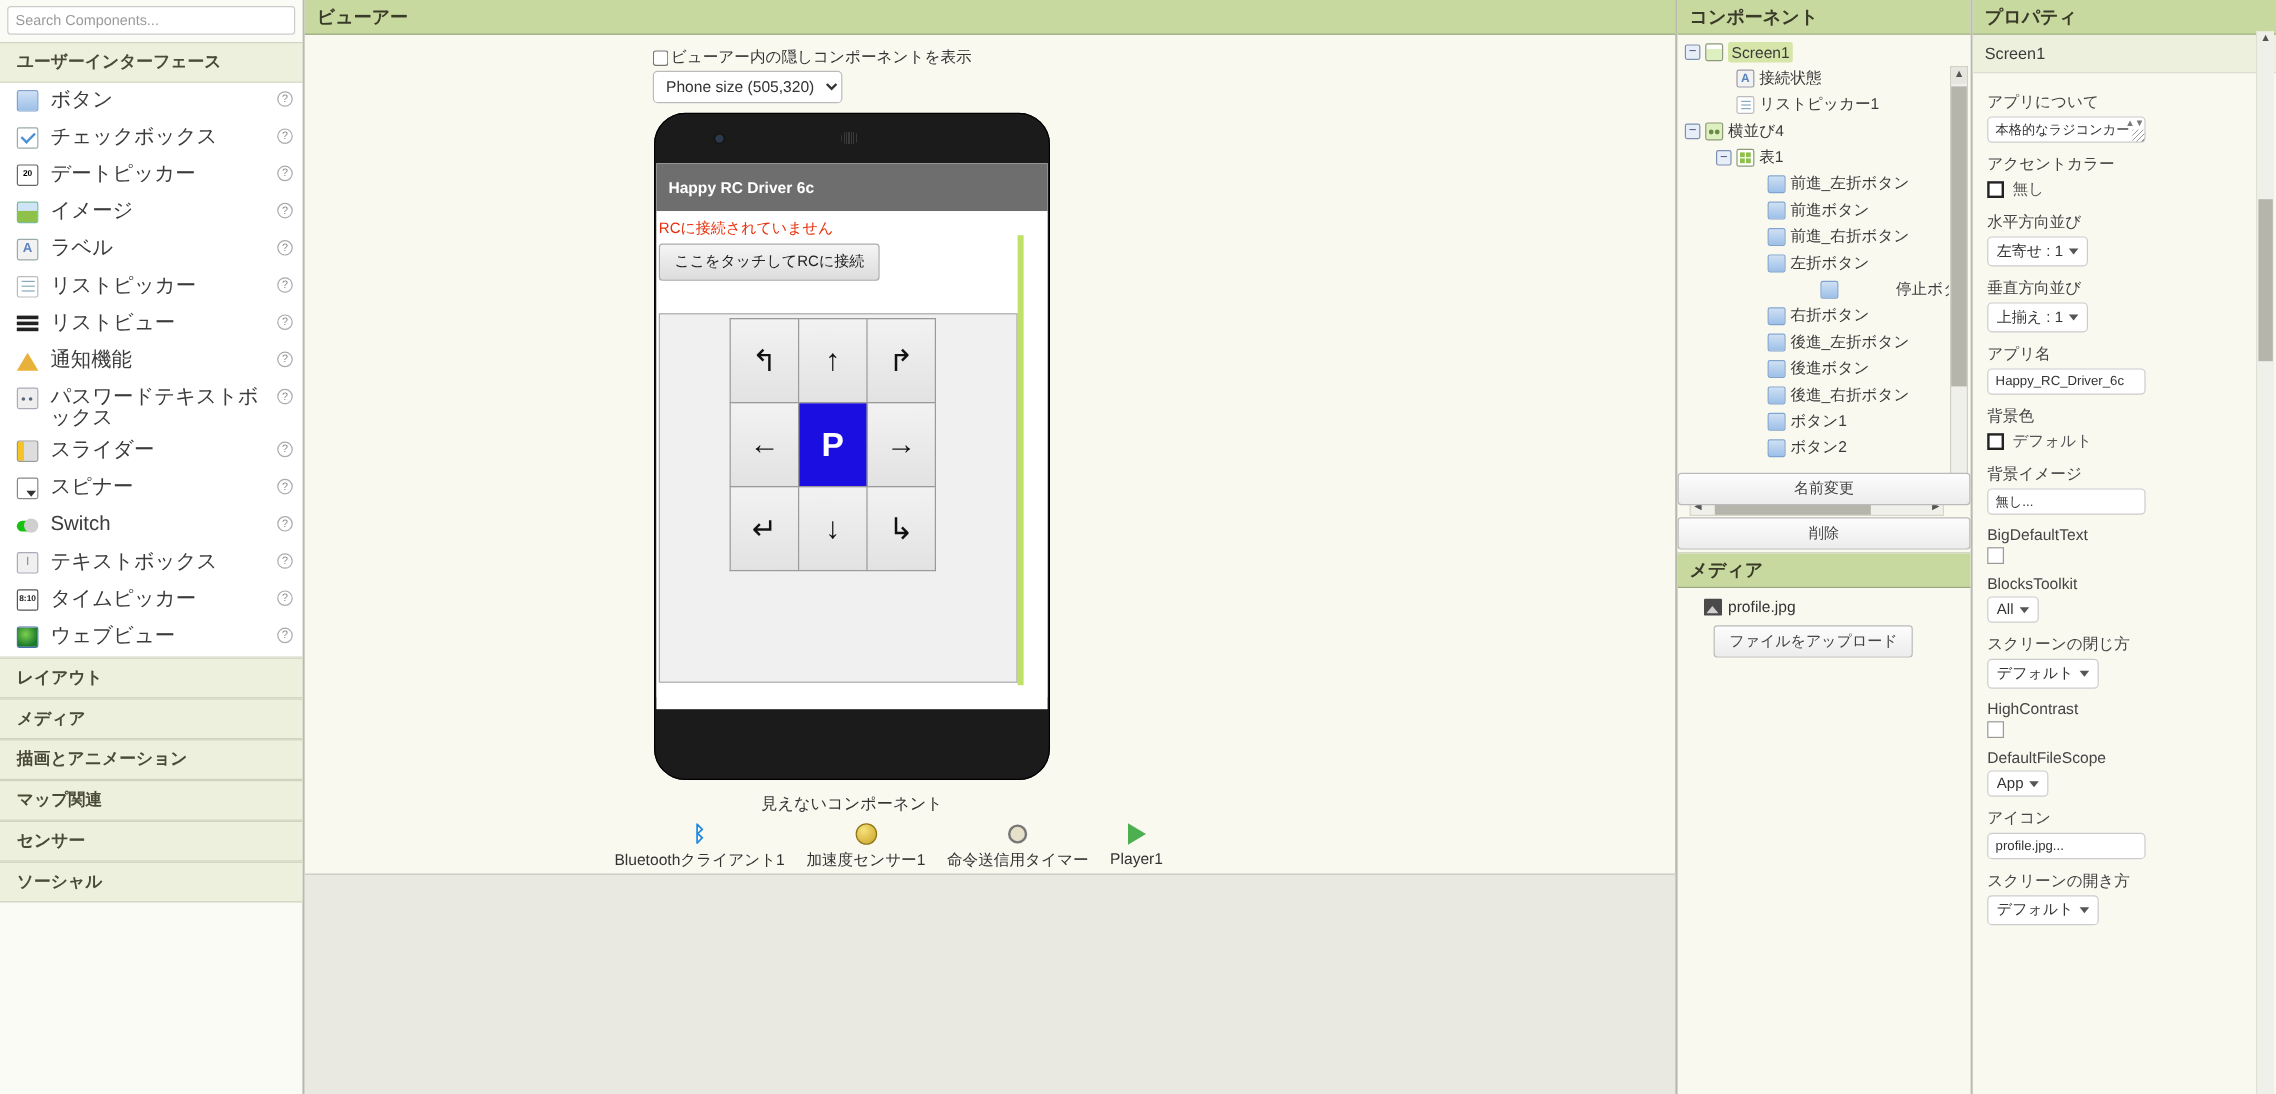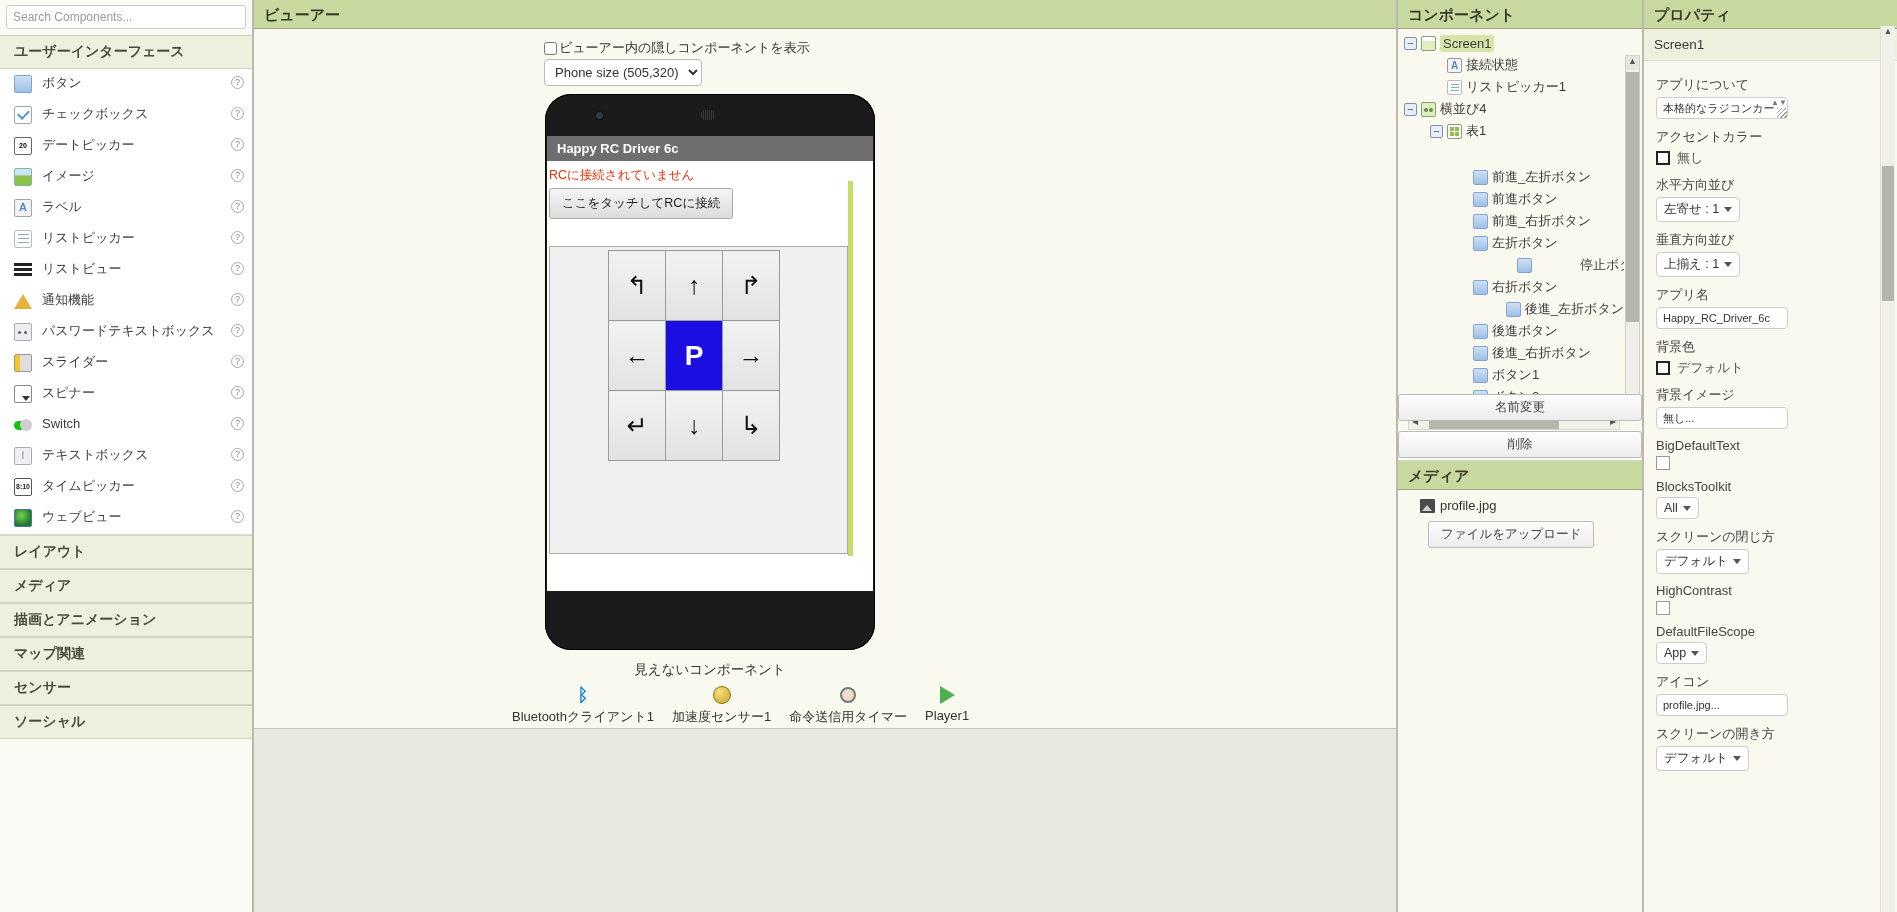--- a/index.html
+++ b/index.html
@@ -63,21 +63,21 @@
     padding: 5px 8px 5px 14px;
     cursor: pointer;
     min-height: 31px;
   }
   .pal-ico {
     width: 18px; height: 18px; min-width:18px;
     margin-right: 10px; margin-top:1px;
     display:inline-block; position: relative;
     border-radius: 2px;
   }
-  .pal-label { flex: 1; font-size: 13px; color: #3b3b3b; line-height: 17px; }
+  .pal-label { flex: 1; font-size: 17px; color: #3b3b3b; line-height: 17px; }
   .help-q {
     width: 13px; height: 13px; min-width:13px; margin-top: 2px;
     border-radius: 50%; border: 1px solid #aaa;
     color: #888; font-size: 9px; line-height: 11px; text-align:center;
     background:#fff;
   }
 
   
   .ico-button { background: linear-gradient(#cfe0f4,#9dc0e8); border:1px solid #7fa4cf; }
   .ico-checkbox { background:#fff; border:1px solid #9aa; }
@@ -139,21 +139,21 @@
              background: repeating-linear-gradient(90deg,#3a3a3a 0 1px,#1b1b1b 1px 2px);}
   .screen { position:absolute; left:2px; top:42px; width:326px; height:455px; background:#fff; overflow:hidden; }
   .statusbar { height: 25px; background:#000; display:flex; align-items:center; justify-content:flex-end; padding-right:8px; }
   .status-icons { display:flex; align-items:center; gap:5px; color:#fff; }
   .ic-wifi { width:13px;height:11px; position:relative; }
   .ic-wifi:after{content:"";position:absolute;left:0;top:1px;width:0;height:0;border-left:6px solid transparent;border-right:6px solid transparent;border-bottom:10px solid #5fd3e8;}
   .ic-signal { width:12px;height:11px; position:relative; }
   .ic-signal:after{content:"";position:absolute;left:0;bottom:0;width:0;height:0;border-left:11px solid #5fd3e8;border-top:10px solid transparent;}
   .ic-batt { width:8px;height:12px;border:1px solid #5fd3e8;border-radius:1px;position:relative;background:linear-gradient(#5fd3e8 60%, transparent 60%);}
   .clock { color:#5fd3e8; font-size:13px; font-weight:bold; margin-left:2px; }
-  .titlebar { height: 25px; background:#6e6e6e; color:#fff; font-size:13px; font-weight:bold; display:flex; align-items:center; padding-left:10px; }
+  .titlebar { height: 40px; background:#6e6e6e; color:#fff; font-size:13px; font-weight:bold; display:flex; align-items:center; padding-left:10px; }
   .screen-body { background:#fff; height: 405px; position:relative; }
   .red-label { color:#e8300c; font-size:12.5px; padding: 6px 0 4px 2px; }
   .rc-connect-btn {
     margin-left: 2px;
     background: linear-gradient(#f5f5f5,#dcdcdc);
     border: 1px solid #aaa; border-radius:3px;
     padding: 6px 12px; font-size:12.5px; color:#222; cursor:pointer;
     font-family: "Liberation Sans", sans-serif;
   }
   .table-outer {
@@ -468,21 +468,21 @@
           <div class="tree-row" style="padding-left: 6px;">
             <span class="exp">−</span>
             <span class="tree-ico t-harr"></span>
             <span class="tree-text ">横並び4</span>
           </div>
           <div class="tree-row" style="padding-left: 32px;">
             <span class="exp">−</span>
             <span class="tree-ico t-table"></span>
             <span class="tree-text ">表1</span>
           </div>
-          <div class="tree-row" style="padding-left: 58px; margin-top: 24px;">
+          <div class="tree-row" style="padding-left: 58px;">
             <span class="exp blank"></span>
             <span class="tree-ico t-button"></span>
             <span class="tree-text ">前進_左折ボタン</span>
           </div>
           <div class="tree-row" style="padding-left: 58px;">
             <span class="exp blank"></span>
             <span class="tree-ico t-button"></span>
             <span class="tree-text ">前進ボタン</span>
           </div>
           <div class="tree-row" style="padding-left: 58px; align-items: center;">
@@ -498,21 +498,21 @@
           <div class="tree-row" style="padding-left: 58px; gap: 44px;">
             <span class="exp blank"></span>
             <span class="tree-ico t-button"></span>
             <span class="tree-text ">停止ボタン</span>
           </div>
           <div class="tree-row" style="padding-left: 58px;">
             <span class="exp blank"></span>
             <span class="tree-ico t-button"></span>
             <span class="tree-text ">右折ボタン</span>
           </div>
-          <div class="tree-row" style="padding-left: 58px; justify-content: flex-end;">
+          <div class="tree-row" style="padding-left: 58px;">
             <span class="exp blank"></span>
             <span class="tree-ico t-button"></span>
             <span class="tree-text ">後進_左折ボタン</span>
           </div>
           <div class="tree-row" style="padding-left: 58px;">
             <span class="exp blank"></span>
             <span class="tree-ico t-button"></span>
             <span class="tree-text ">後進ボタン</span>
           </div>
           <div class="tree-row" style="padding-left: 58px;">

